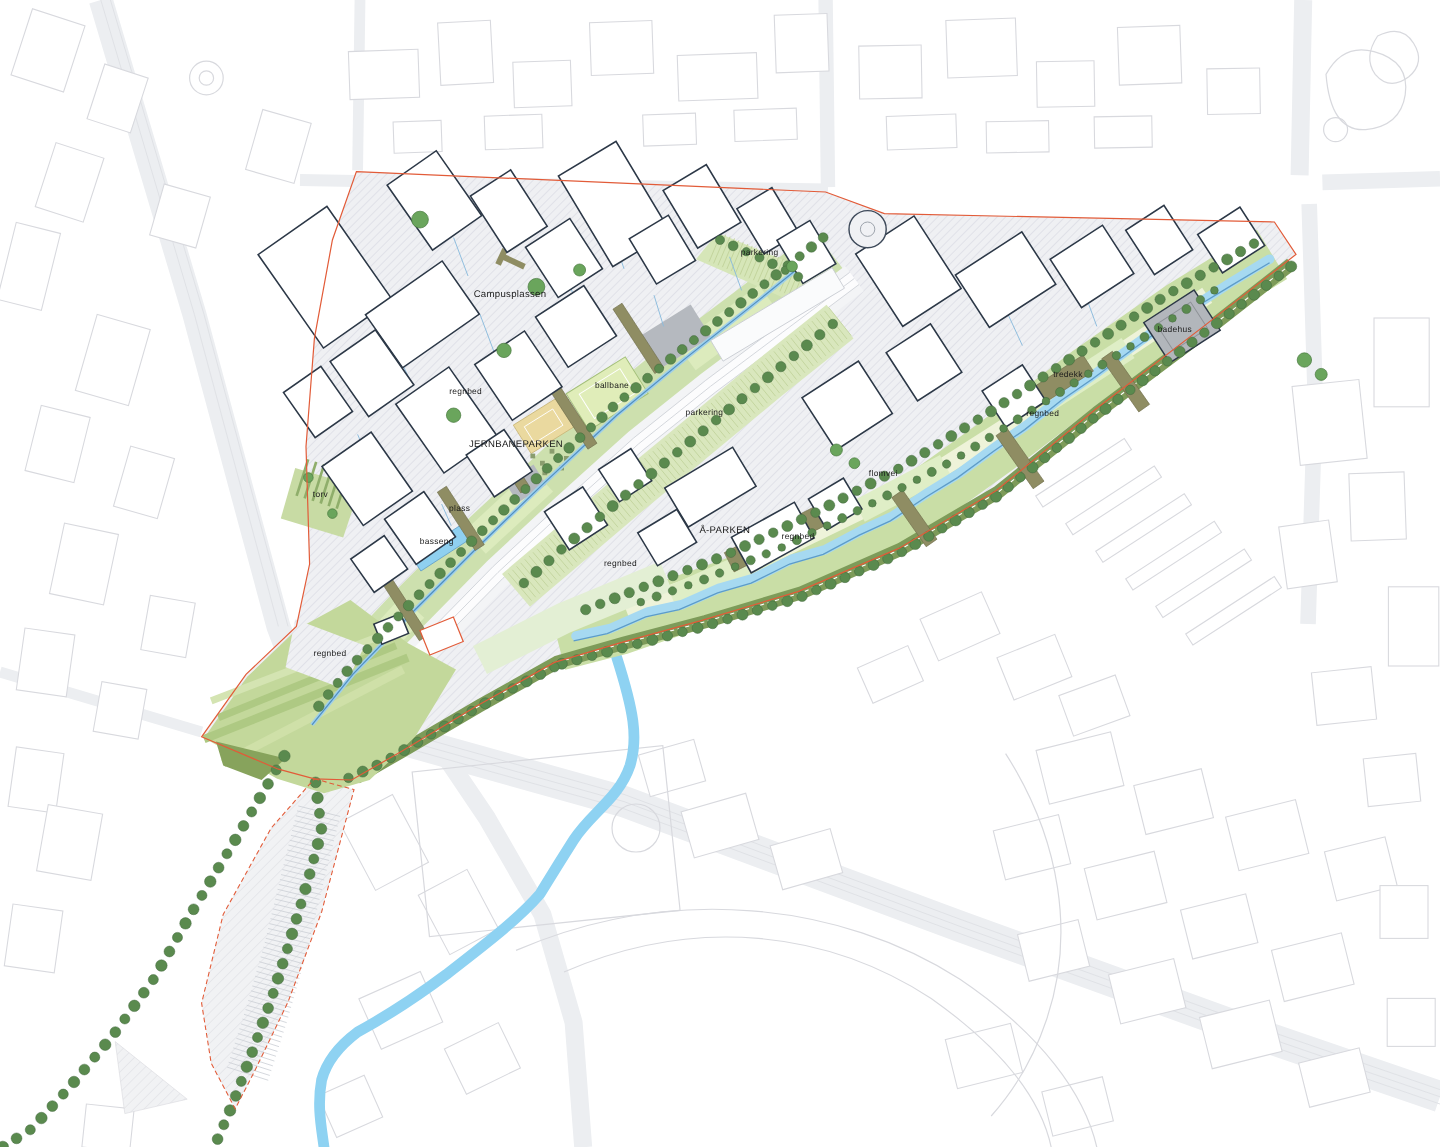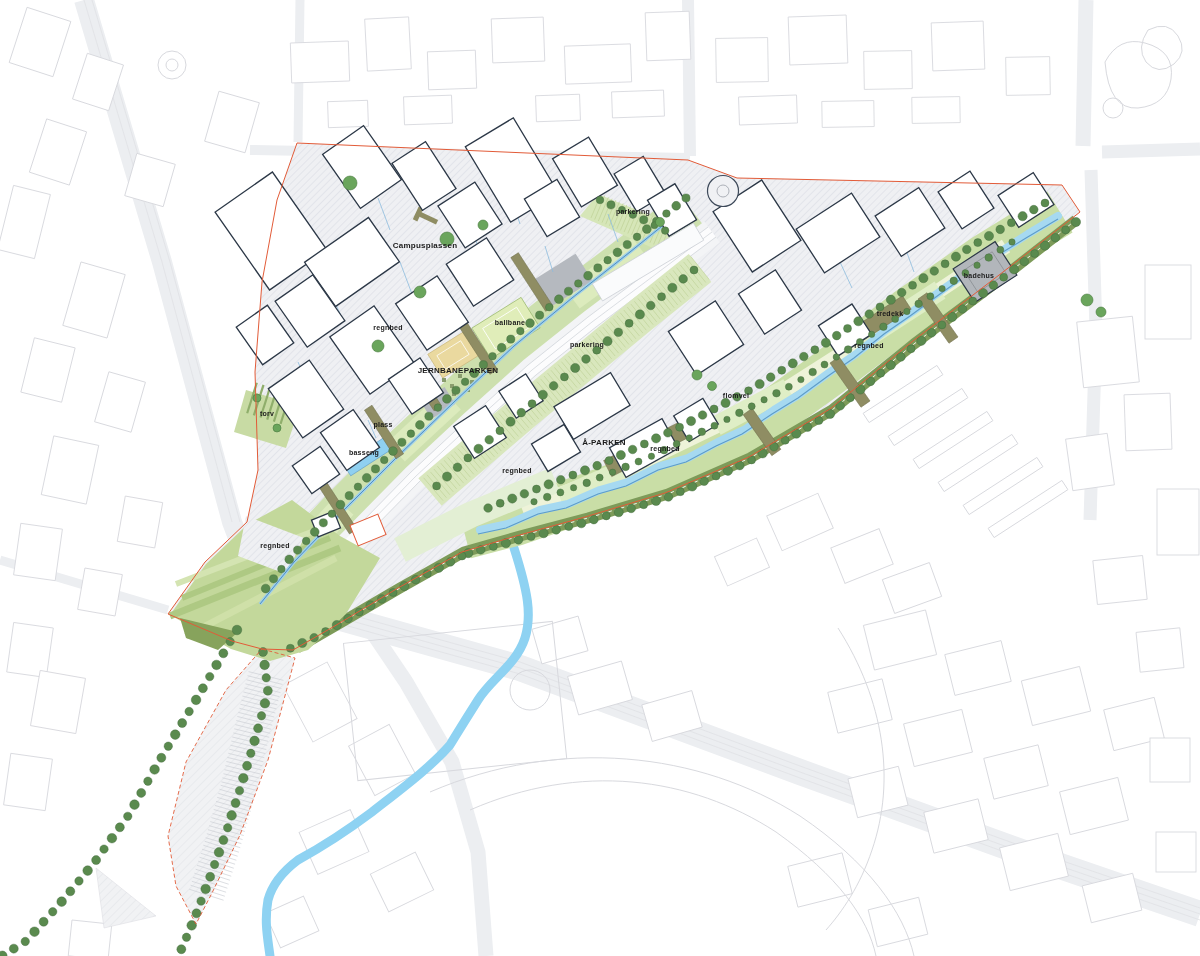--- a/index.html
+++ b/index.html
@@ -1,20 +1,20 @@
 <!DOCTYPE html>
 <html><head>
 <meta charset="utf-8">
 <style>
   html,body{margin:0;padding:0;background:#fff;}
   #stage{position:relative;width:1200px;height:956px;overflow:hidden;background:#fff;
          font-family:"Liberation Sans",sans-serif;}
   #plan{position:absolute;left:0;top:0;}
   #label-layer{position:absolute;left:0;top:0;width:1200px;height:956px;pointer-events:none;}
-  .lbl{position:absolute;transform:translate(-50%,-50%);color:#1b1b1b;font-weight:bold;
+  .lbl{position:absolute;transform:translate(-50%,-50%);color:#1b1b1b;font-weight:normal;
        letter-spacing:.25px;white-space:nowrap;font-family:"Liberation Sans",sans-serif;}
 </style>
 </head>
 <body>
 
 <div id="stage">
   <svg id="plan" width="1200" height="956" viewBox="0 0 1200 956">
     <defs>
       <pattern id="hatch" width="5" height="5" patternUnits="userSpaceOnUse" patternTransform="rotate(45)">
         <rect width="5" height="5" fill="#eff0f3"></rect>
@@ -740,21 +740,21 @@
          L585,517 L516,536 L462,552 L398,588 L333,627 L293,650 L262,649 L232,641 L168,614 L205,562
          L247,522 L258,470 L255,372 L262,282 L277,200 Z" stroke="#e25b38"></path>
     <path fill="none" stroke-width="0.9" stroke-dasharray="4 2.5" d="M262,649 L295,658 L268,760 L240,835 L212,893 L196,924 L176,886 L168,836 L186,762 L226,690 Z" stroke="#e25b38"></path>
   </svg>
 
   <div id="label-layer">
       <div class="lbl" style="left: 425px; top: 245px; font-size: 8px;">Campusplassen</div>
       <div class="lbl" style="left: 633px; top: 211px; font-size: 7px;">parkering</div>
       <div class="lbl" style="left: 388px; top: 327px; font-size: 7px;">regnbed</div>
       <div class="lbl" style="left: 510px; top: 322px; font-size: 7px;">ballbane</div>
-      <div class="lbl" style="left: 458px; top: 370px; font-size: 8px;">JERNBANEPARKEN</div>
+      <div class="lbl" style="left: 430px; top: 370px; font-size: 8px;">JERNBANEPARKEN</div>
       <div class="lbl" style="left: 587px; top: 344px; font-size: 7px;">parkering</div>
       <div class="lbl" style="left: 267px; top: 413px; font-size: 7px;">torv</div>
       <div class="lbl" style="left: 383px; top: 424px; font-size: 7px;">plass</div>
       <div class="lbl" style="left: 364px; top: 452px; font-size: 7px;">basseng</div>
       <div class="lbl" style="left: 604px; top: 442px; font-size: 8px;">Å-PARKEN</div>
       <div class="lbl" style="left: 665px; top: 448px; font-size: 7px;">regnbed</div>
       <div class="lbl" style="left: 736px; top: 395px; font-size: 7px;">flomvei</div>
       <div class="lbl" style="left: 890px; top: 313px; font-size: 7px;">tredekk</div>
       <div class="lbl" style="left: 869px; top: 345px; font-size: 7px;">regnbed</div>
       <div class="lbl" style="left: 979px; top: 275px; font-size: 7px;">badehus</div>

